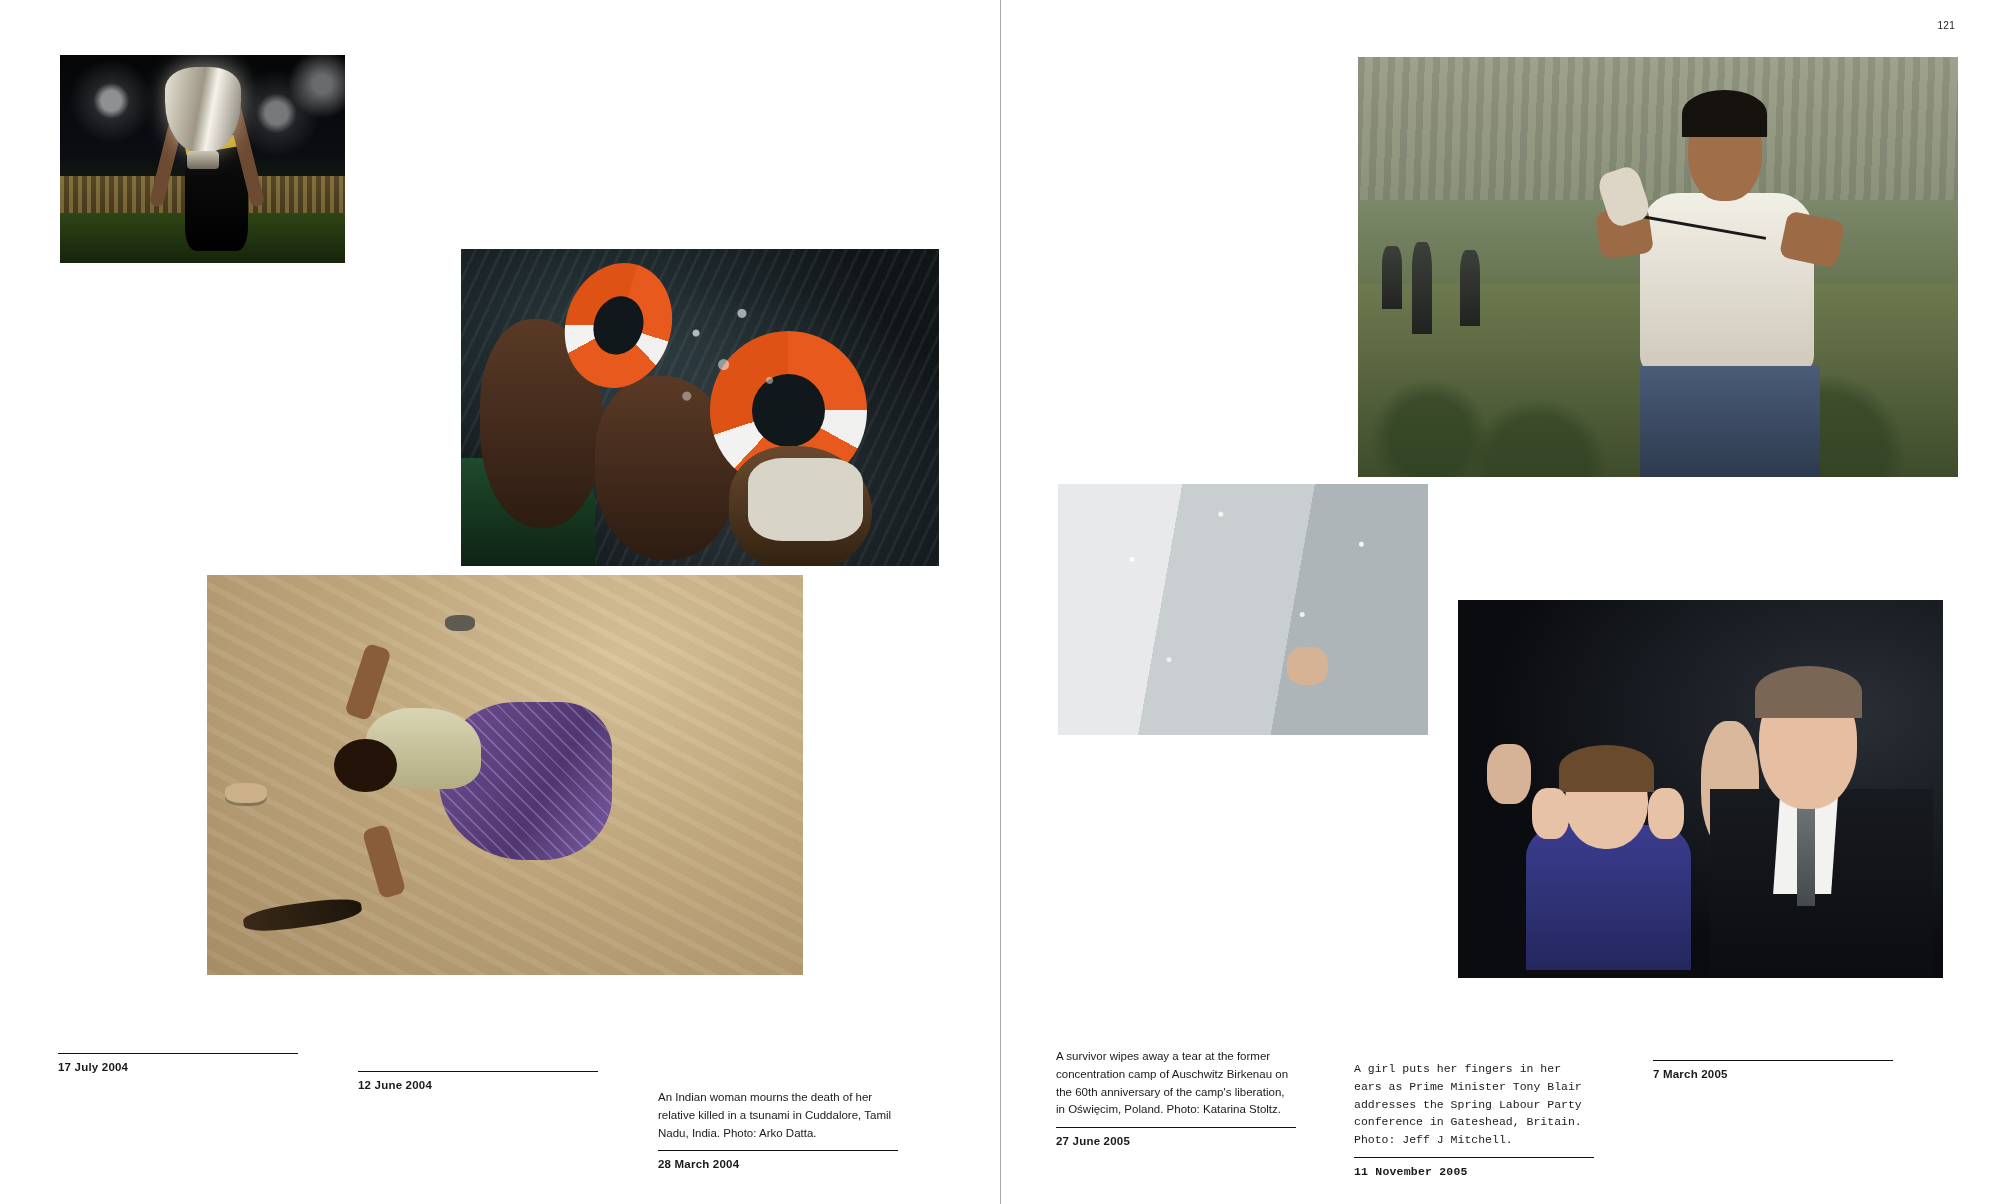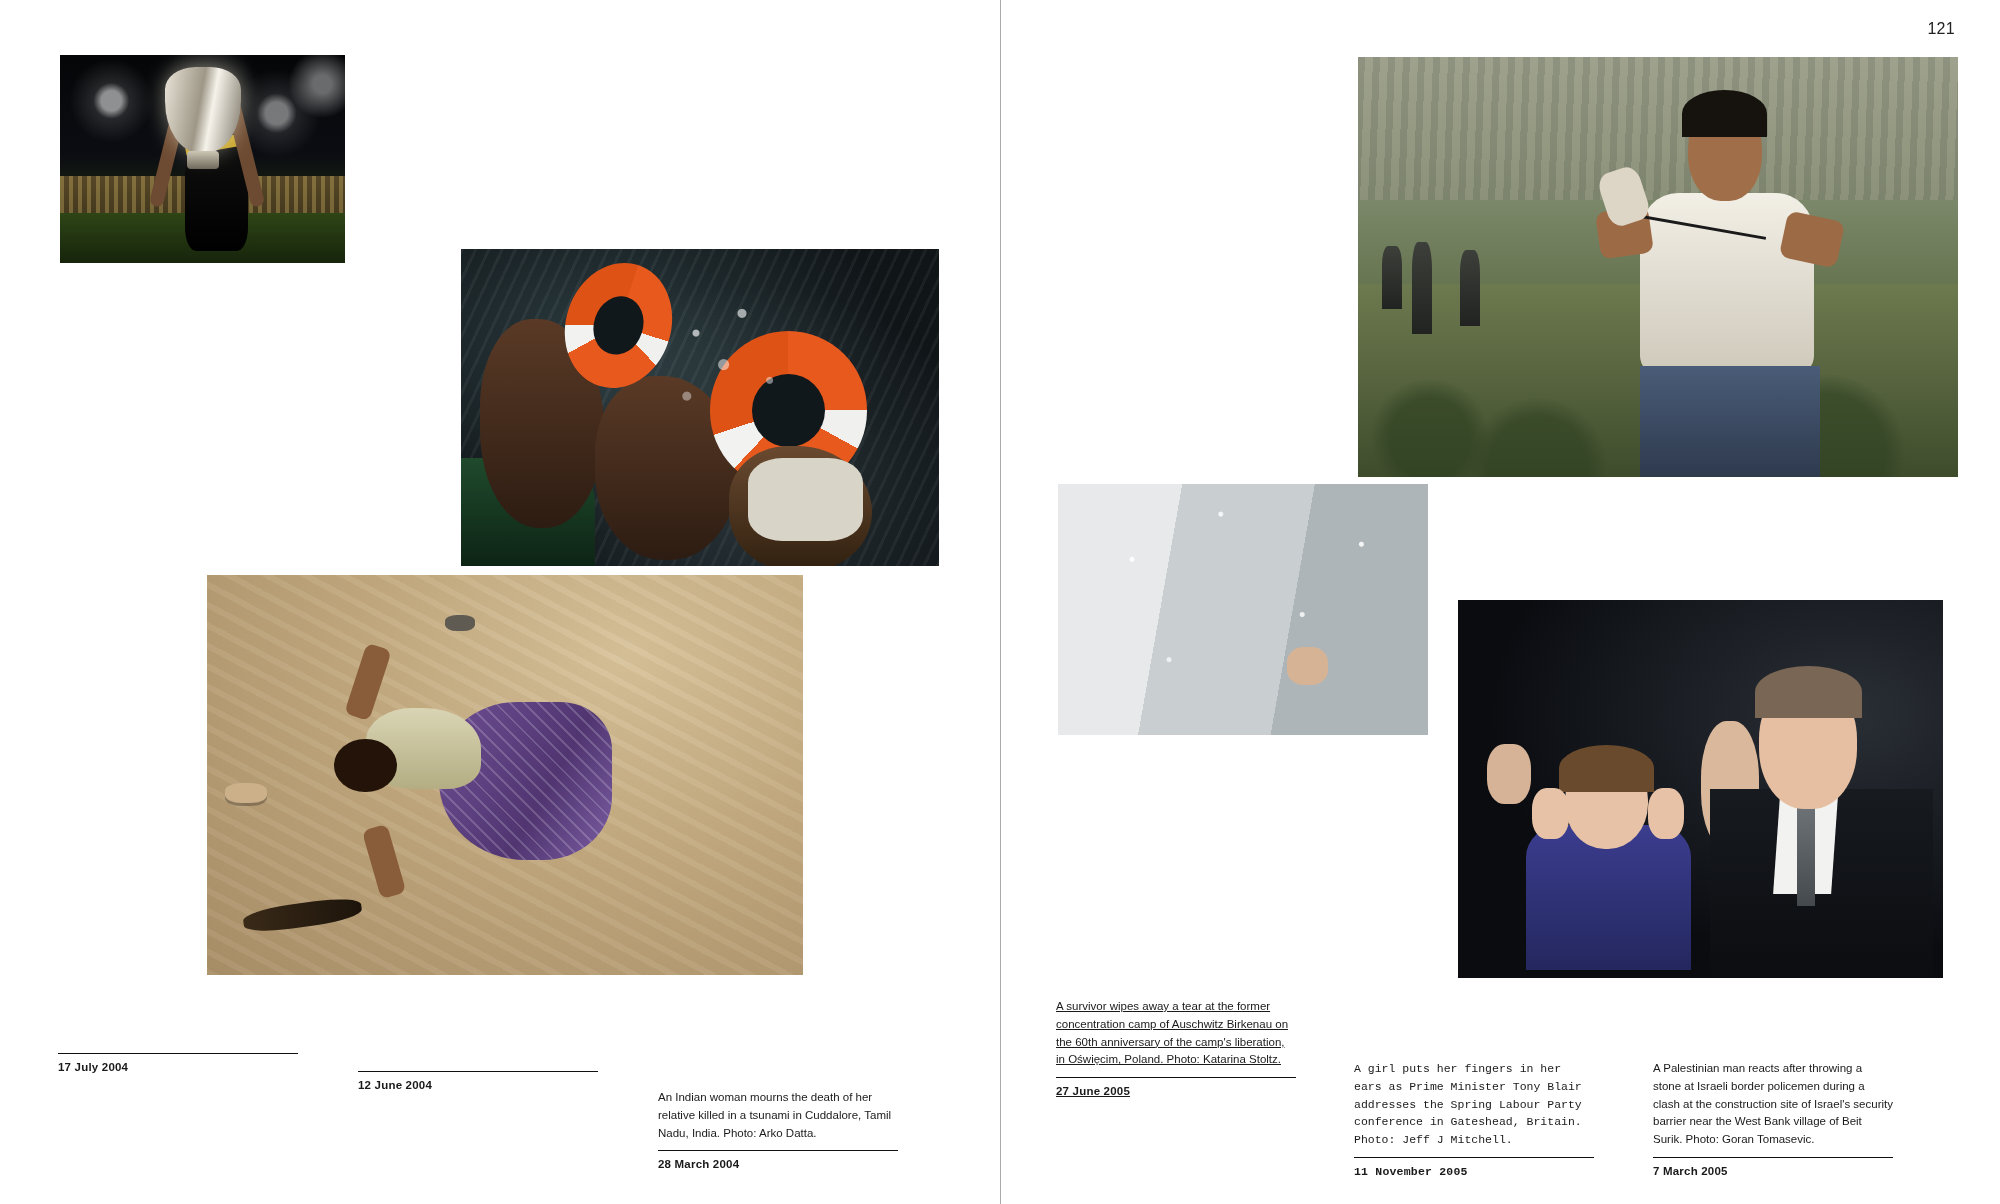--- a/index.html
+++ b/index.html
@@ -33,21 +33,21 @@
     top: 0;
     height: 1204px;
   }
   .page-left { left: 0; width: 1000px; }
   .page-right { left: 1001px; width: 999px; }
 
   .folio {
     position: absolute;
     top: 20px;
     right: 45px;
-    font-size: 16px;
+    font-size: 10px;
     letter-spacing: 0.3px;
     color: #222;
   }
 
   .photo {
     position: absolute;
     overflow: hidden;
     background: #222;
   }
   .photo .ph-inner {
@@ -544,31 +544,30 @@
         <div class="blair">
           <div class="suit"></div>
           <div class="shirt2"></div>
           <div class="tie"></div>
           <div class="bface"></div>
           <div class="bhair"></div>
         </div>
       </div>
     </div>
 
-    <div class="caption" style="left:55px; top:998px; width:240px;text-decoration:underline;">
+    <div class="caption" style="left:55px; top:1048px; width:240px;">
       <span class="cap-text">A survivor wipes away a tear at the former concentration camp of Auschwitz Birkenau on the 60th anniversary of the camp's liberation, in Oświęcim, Poland. Photo: Katarina Stoltz.</span>
       <span class="cap-rule"></span>
       <span class="cap-date">27 June 2005</span>
     </div>
 
     <div class="caption" style="left:353px; top:1060px; width:240px;font-family:Liberation Mono, monospace;">
       <span class="cap-text">A girl puts her fingers in her ears as Prime Minister Tony Blair addresses the Spring Labour Party conference in Gateshead, Britain. Photo: Jeff J Mitchell.</span>
       <span class="cap-rule"></span>
       <span class="cap-date">11 November 2005</span>
     </div>
 
     <div class="caption" style="left:652px; top:1060px; width:240px;">
-      <span class="cap-text">A Palestinian man reacts after throwing a stone at Israeli border policemen during a clash at the construction site of Israel's security barrier near the West Bank village of Beit Surik. Photo: Goran Tomasevic.</span>
       <span class="cap-rule"></span>
       <span class="cap-date">7 March 2005</span>
     </div>
   </div>
 </div>
 
 </body></html>

